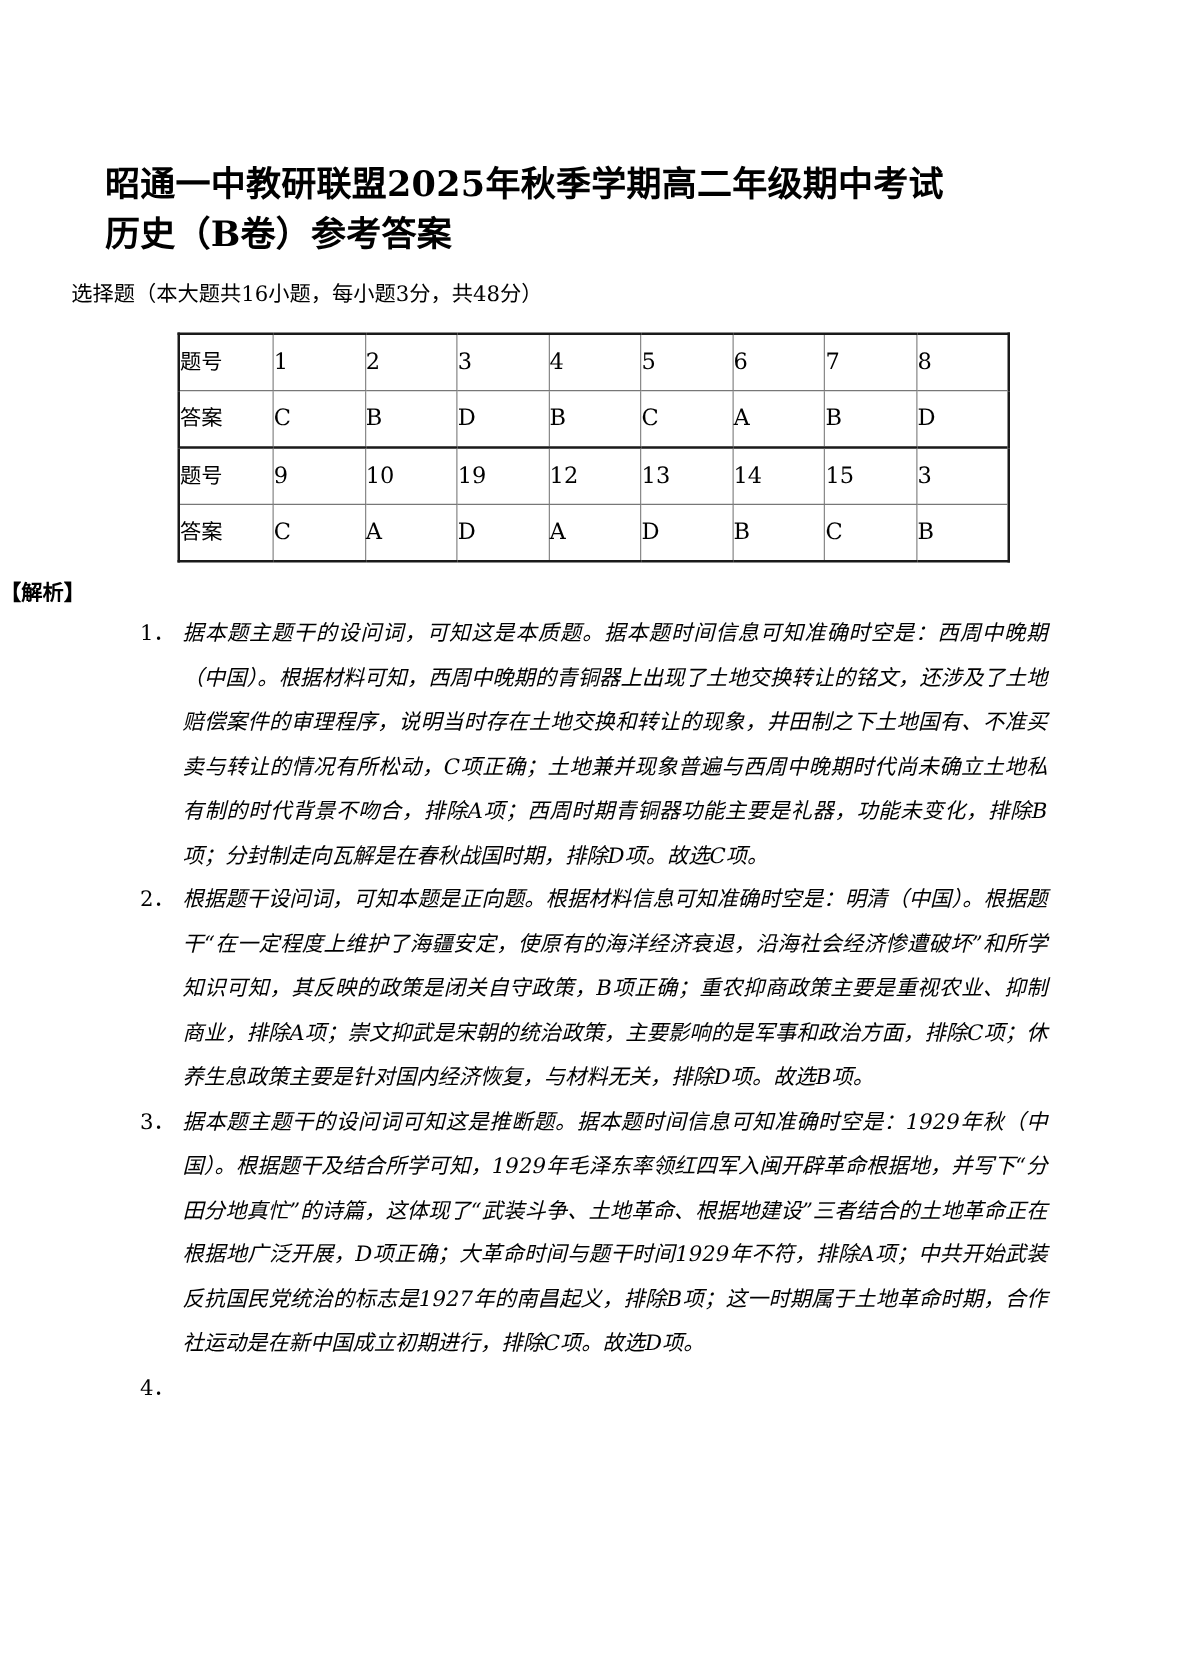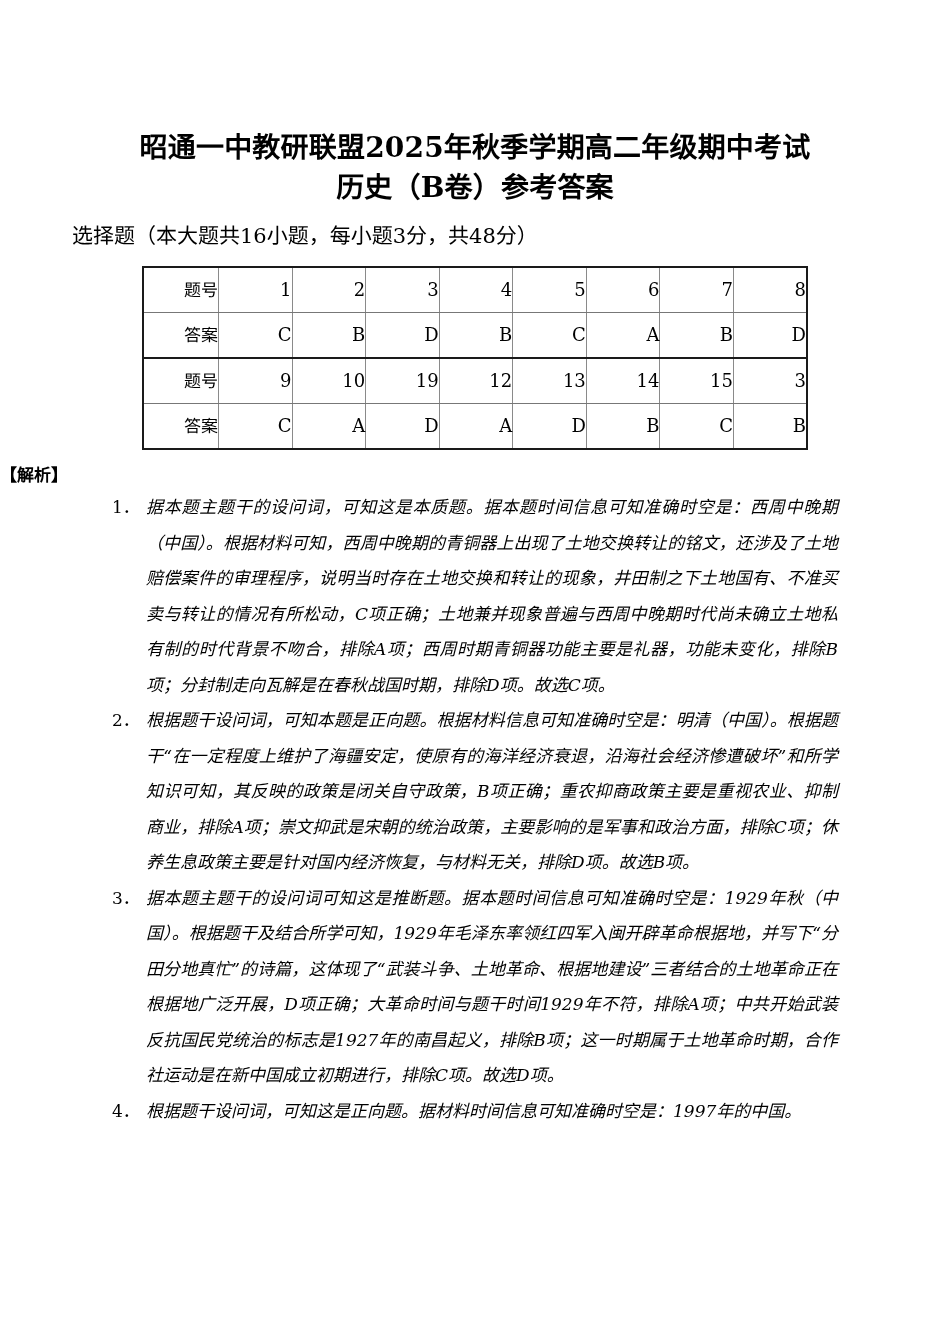--- a/index.html
+++ b/index.html
@@ -22,21 +22,21 @@
     height: 1344px;
     box-sizing: border-box;
     padding: 0;
     position: relative;
   }
 
   
   .doc-title {
     margin: 0;
     padding: 0 84px;
-    text-align: center;
+    text-align: left;
     font-weight: bold;
     font-size: 28px;
     line-height: 40px;
     letter-spacing: 0.2px;
   }
   .doc-title .line1 { display: block; }
   .doc-title .line2 { display: block; }
 
   .title-spacer { height: 128px; }
 
@@ -44,41 +44,41 @@
   .section-heading {
     text-align: center;
     font-size: 19px;
     line-height: 30px;
     margin: 46px 0 0 0;
     font-weight: normal;
   }
 
   
   .subsection-line {
-    font-size: 21px;
+    font-size: 17px;
     line-height: 28px;
     margin: 14px 0 0 0;
-    padding-left: 72px;
+    padding-left: 57px;
   }
 
   
   .answer-table-wrap {
     margin: 16px 0 0 0;
     padding-left: 142px;
   }
   table.answer-table {
     border-collapse: collapse;
     width: 666px;
     table-layout: fixed;
     border: 2px solid #1a1a1a;
   }
   table.answer-table td {
     border: 1px solid #8a8a8a;
     height: 44px;
-    text-align: right;
+    text-align: left;
     vertical-align: middle;
     font-size: 18px;
     line-height: 20px;
     padding: 0;
     margin-left: 36px;
   }
   table.answer-table td.rowhead {
     width: 74px;
     font-size: 17px;
   }
@@ -209,18 +209,17 @@
       <span class="item-body">根据题干设问词，可知本题是正向题。根据材料信息可知准确时空是：明清（中国）。根据题干“在一定程度上维护了海疆安定，使原有的海洋经济衰退，沿海社会经济惨遭破坏”和所学知识可知，其反映的政策是闭关自守政策，B项正确；重农抑商政策主要是重视农业、抑制商业，排除A项；崇文抑武是宋朝的统治政策，主要影响的是军事和政治方面，排除C项；休养生息政策主要是针对国内经济恢复，与材料无关，排除D项。故选B项。</span>
     </div>
 
     <div class="analysis-item">
       <span class="item-num">3．</span>
       <span class="item-body">据本题主题干的设问词可知这是推断题。据本题时间信息可知准确时空是：1929年秋（中国）。根据题干及结合所学可知，1929年毛泽东率领红四军入闽开辟革命根据地，并写下“分田分地真忙”的诗篇，这体现了“武装斗争、土地革命、根据地建设”三者结合的土地革命正在根据地广泛开展，D项正确；大革命时间与题干时间1929年不符，排除A项；中共开始武装反抗国民党统治的标志是1927年的南昌起义，排除B项；这一时期属于土地革命时期，合作社运动是在新中国成立初期进行，排除C项。故选D项。</span>
     </div>
 
     <div class="analysis-item">
       <span class="item-num">4．</span>
-      <span class="item-body">根据题干设问词，可知这是正向题。据材料时间信息可知准确时空是：1997年的中国。</span>
     </div>
 
   </div>
 
 </div>
 
 </body></html>

